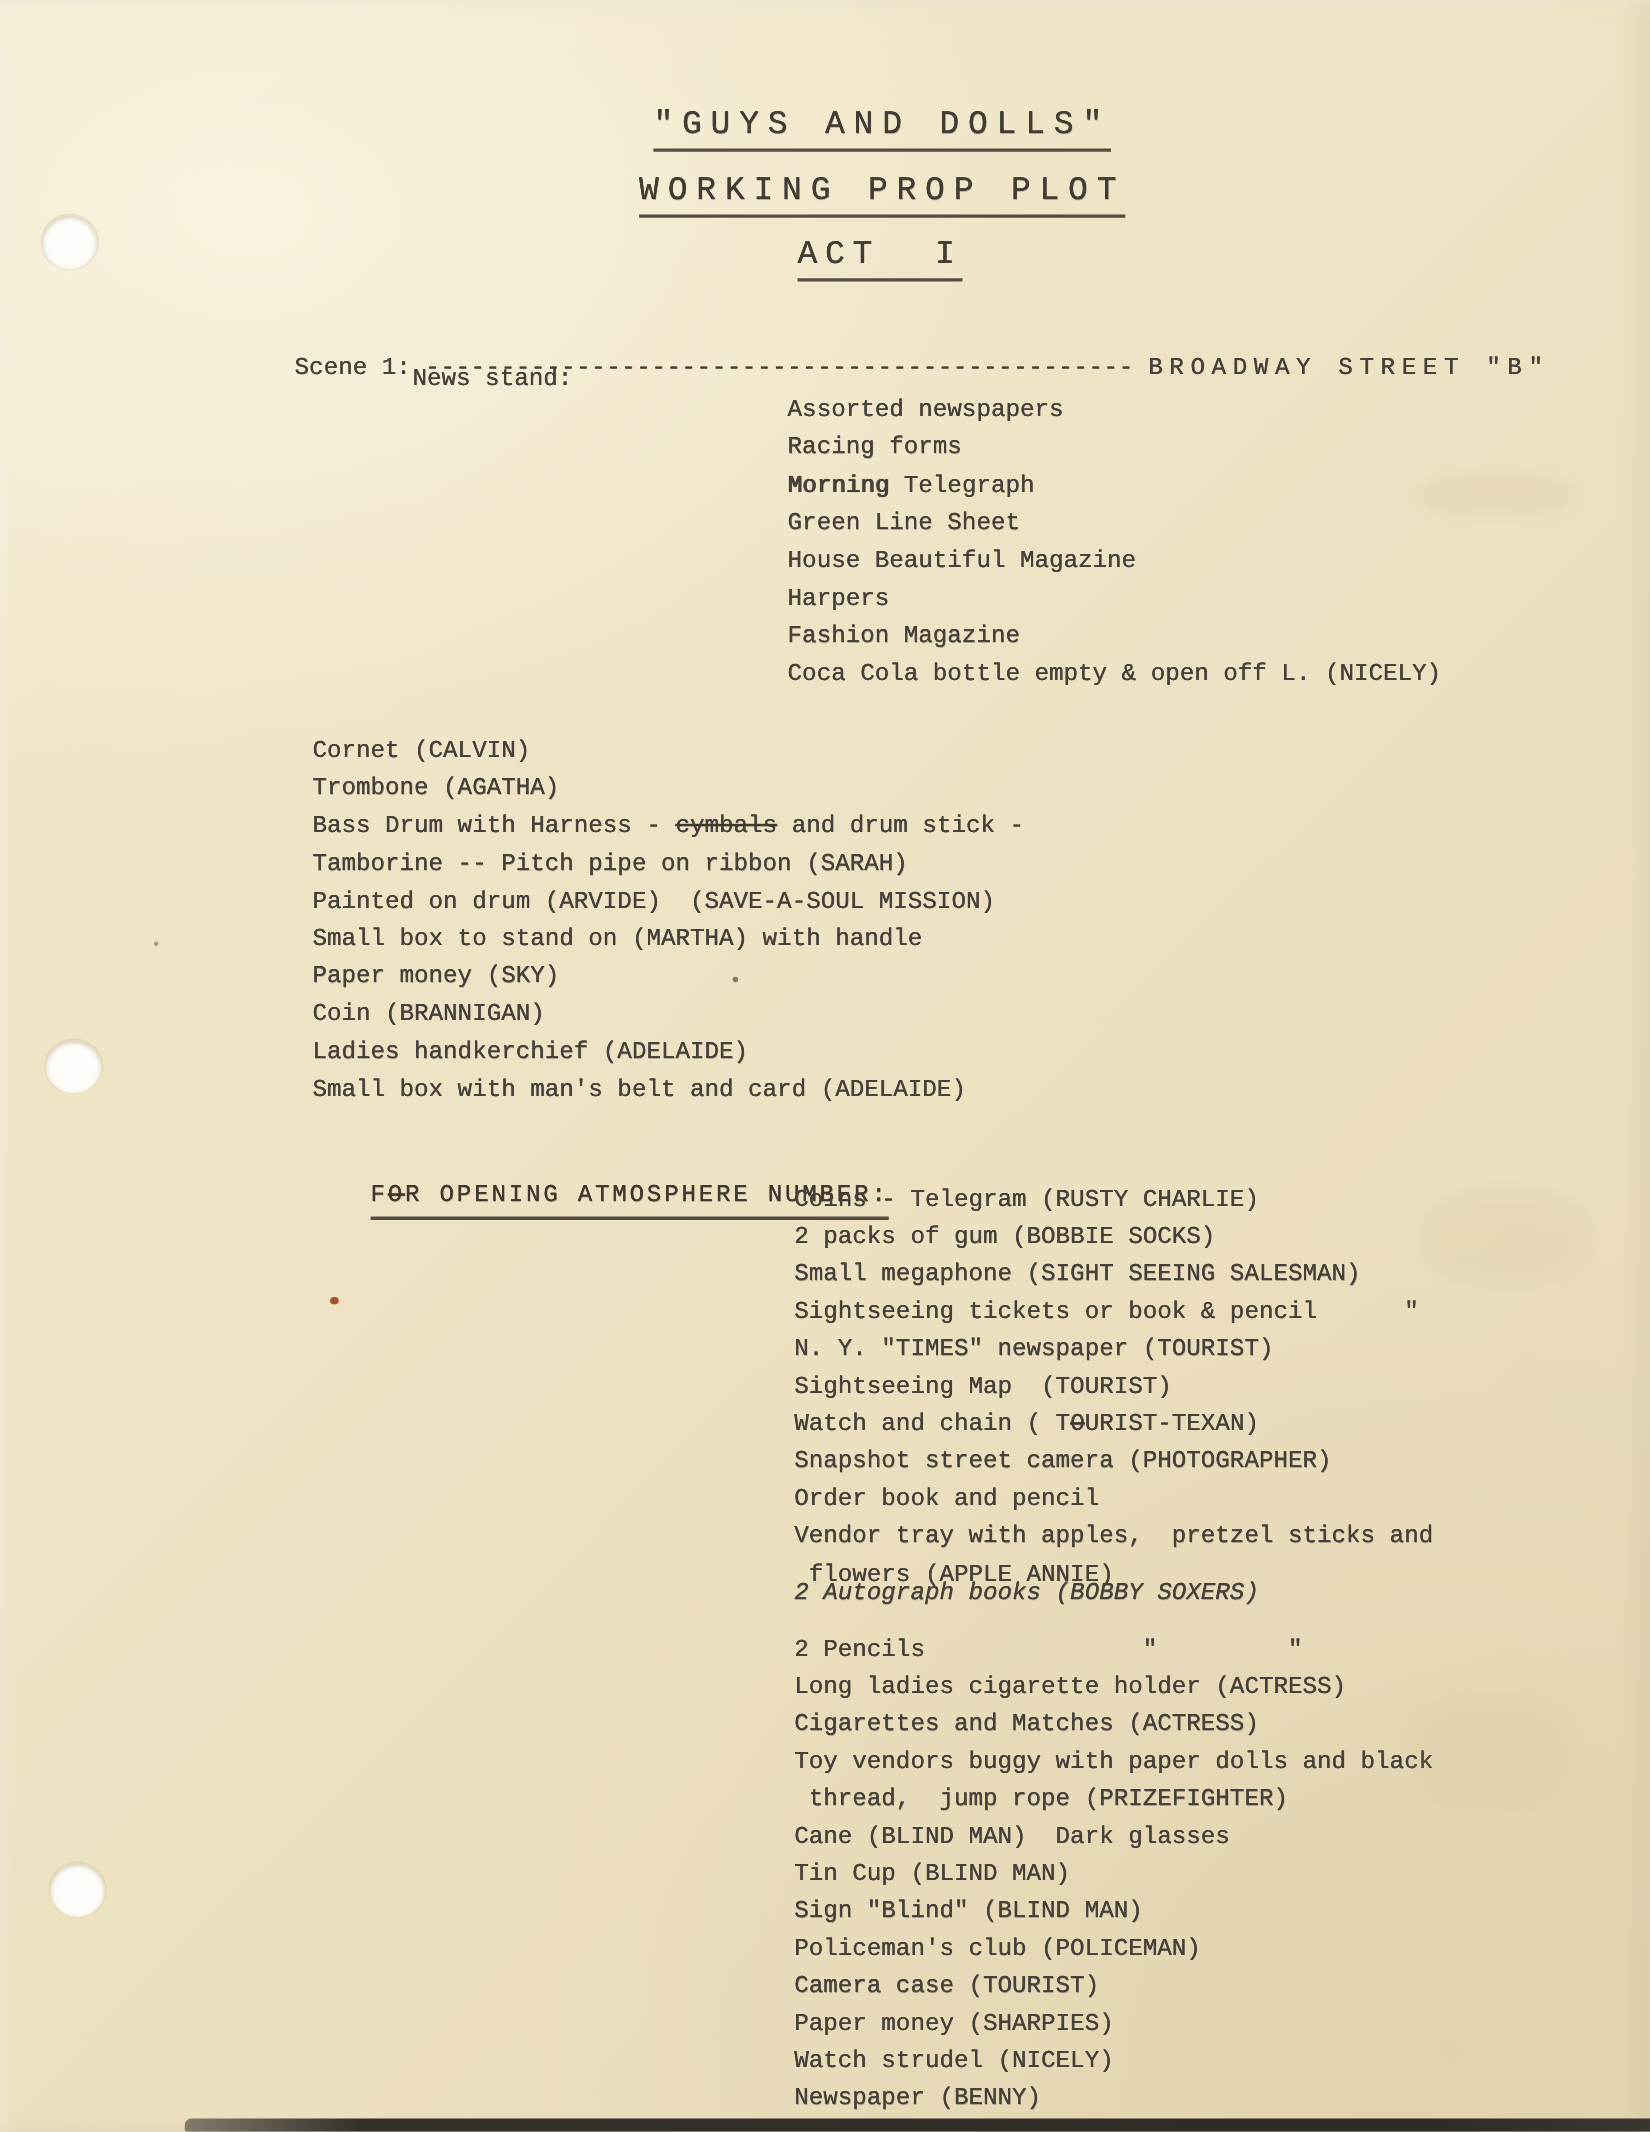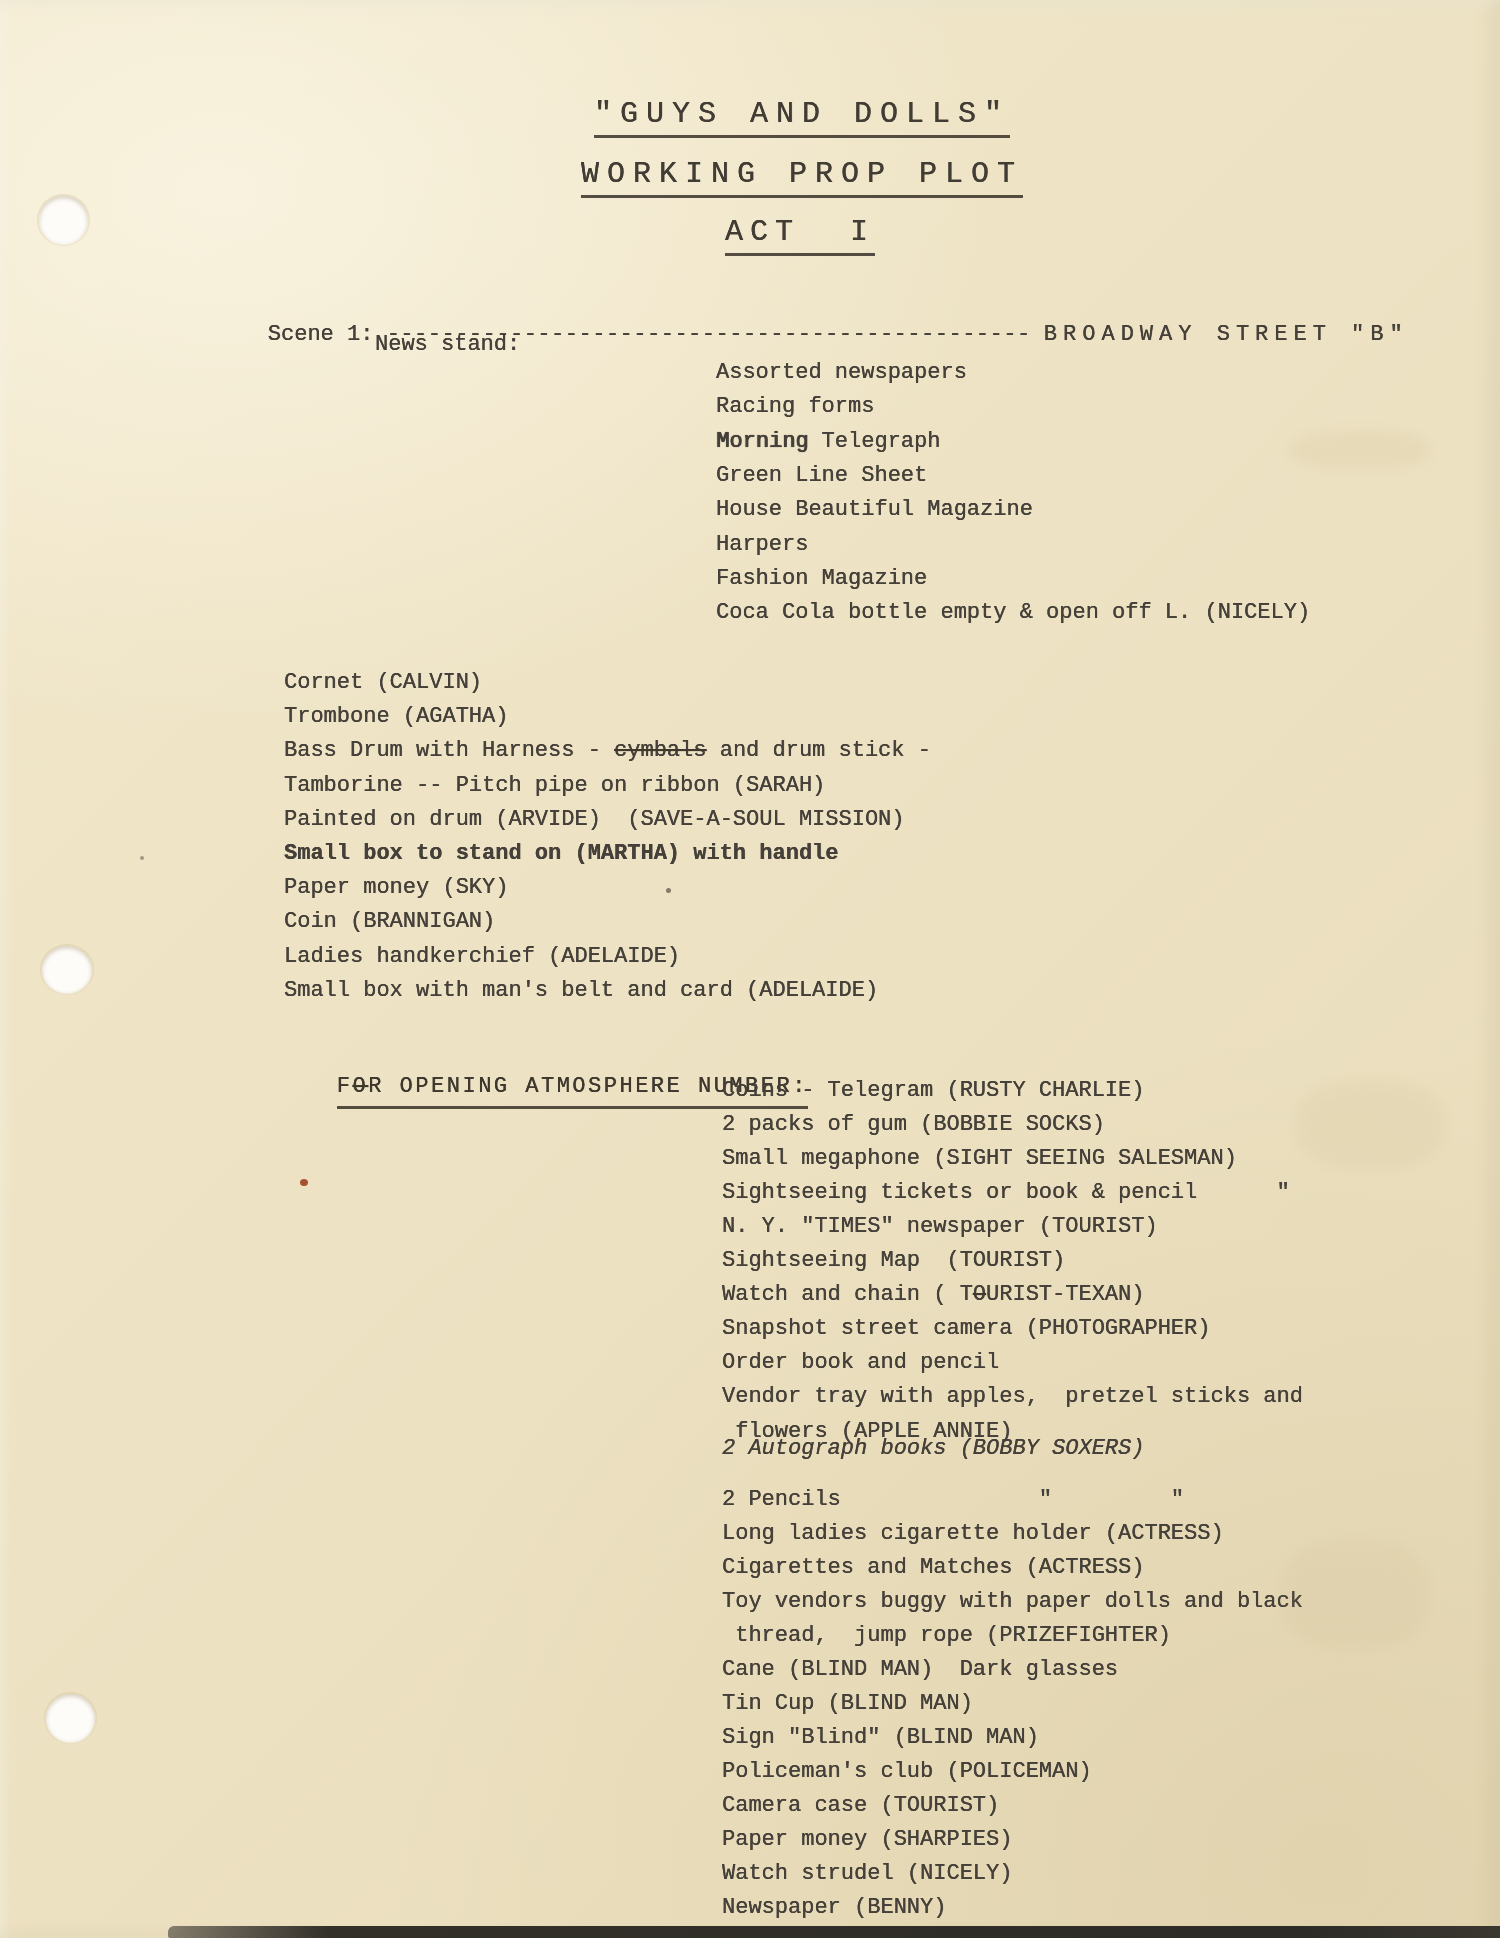--- a/index.html
+++ b/index.html
@@ -81,21 +81,21 @@
       <div class="line" style="top: 205.8px;">Fashion Magazine</div>
       <div class="line" style="top: 240.1px;">Coca Cola bottle empty &amp; open off L. (NICELY)</div>
     </div>
 
   <div class="list" style="left:284px;top:668px;">
       <div class="line" style="top: 0px;">Cornet (CALVIN)</div>
       <div class="line" style="top: 34.2px;">Trombone (AGATHA)</div>
       <div class="line" style="top: 68.4px;"><span>Bass Drum with Harness - </span><span class="strike">cymbals</span><span> and drum stick -</span></div>
       <div class="line" style="top: 102.6px;">Tamborine -- Pitch pipe on ribbon (SARAH)</div>
       <div class="line" style="top: 136.8px;">Painted on drum (ARVIDE)  (SAVE-A-SOUL MISSION)</div>
-      <div class="line" style="top: 171px; font-weight: bold;">Small box to stand on (MARTHA) with handle</div>
+      <div class="line" style="top: 171px;">Small box to stand on (MARTHA) with handle</div>
       <div class="line" style="top: 205.2px;">Paper money (SKY)</div>
       <div class="line" style="top: 239.4px;">Coin (BRANNIGAN)</div>
       <div class="line" style="top: 273.6px;">Ladies handkerchief (ADELAIDE)</div>
       <div class="line" style="top: 307.8px;">Small box with man's belt and card (ADELAIDE)</div>
     </div>
 
   <div class="tx" style="left:284px;top:1042px;">
     <span class="heading-ul"><span>F</span><span class="strike">O</span><span>R OPENING ATMOSPHERE NUMBER:</span></span>
   </div>
   <div class="list" style="left:722px;top:1076px;">

